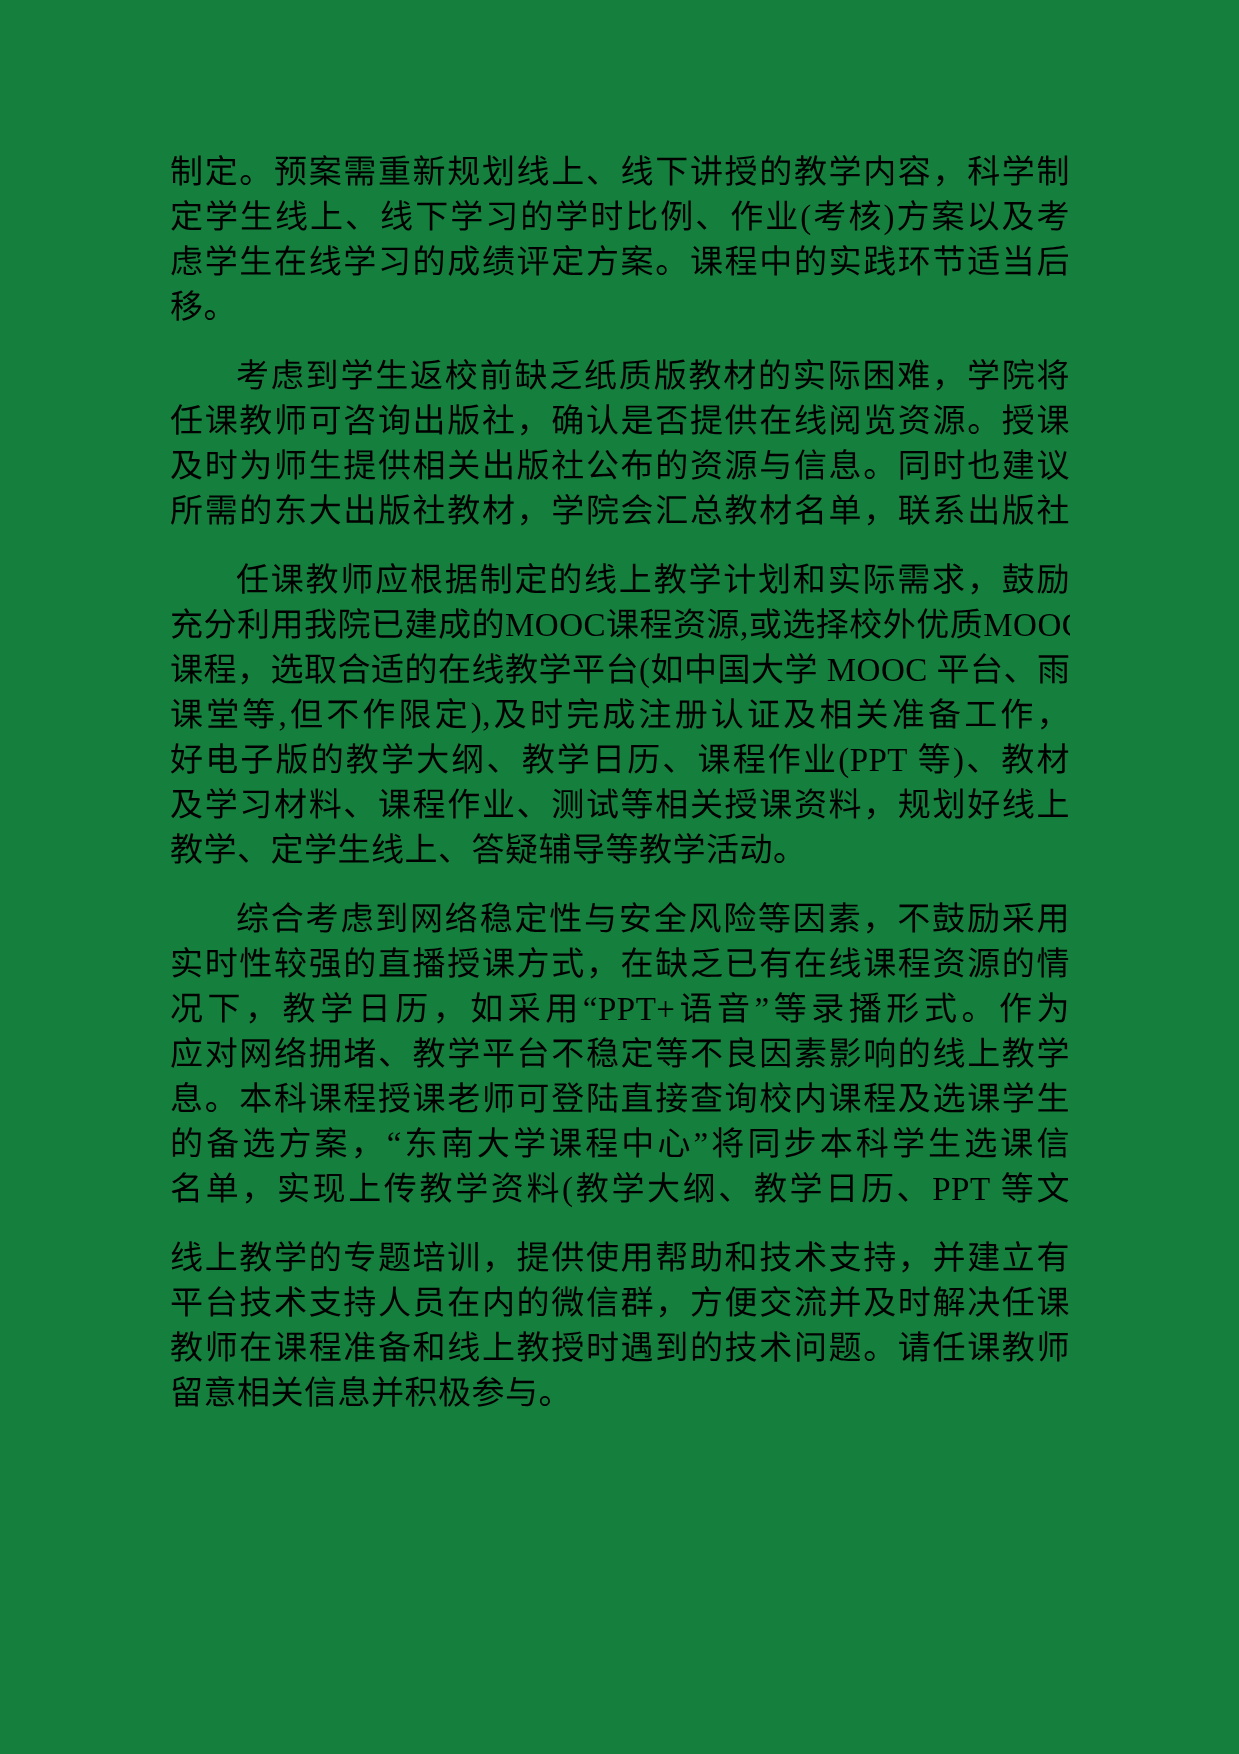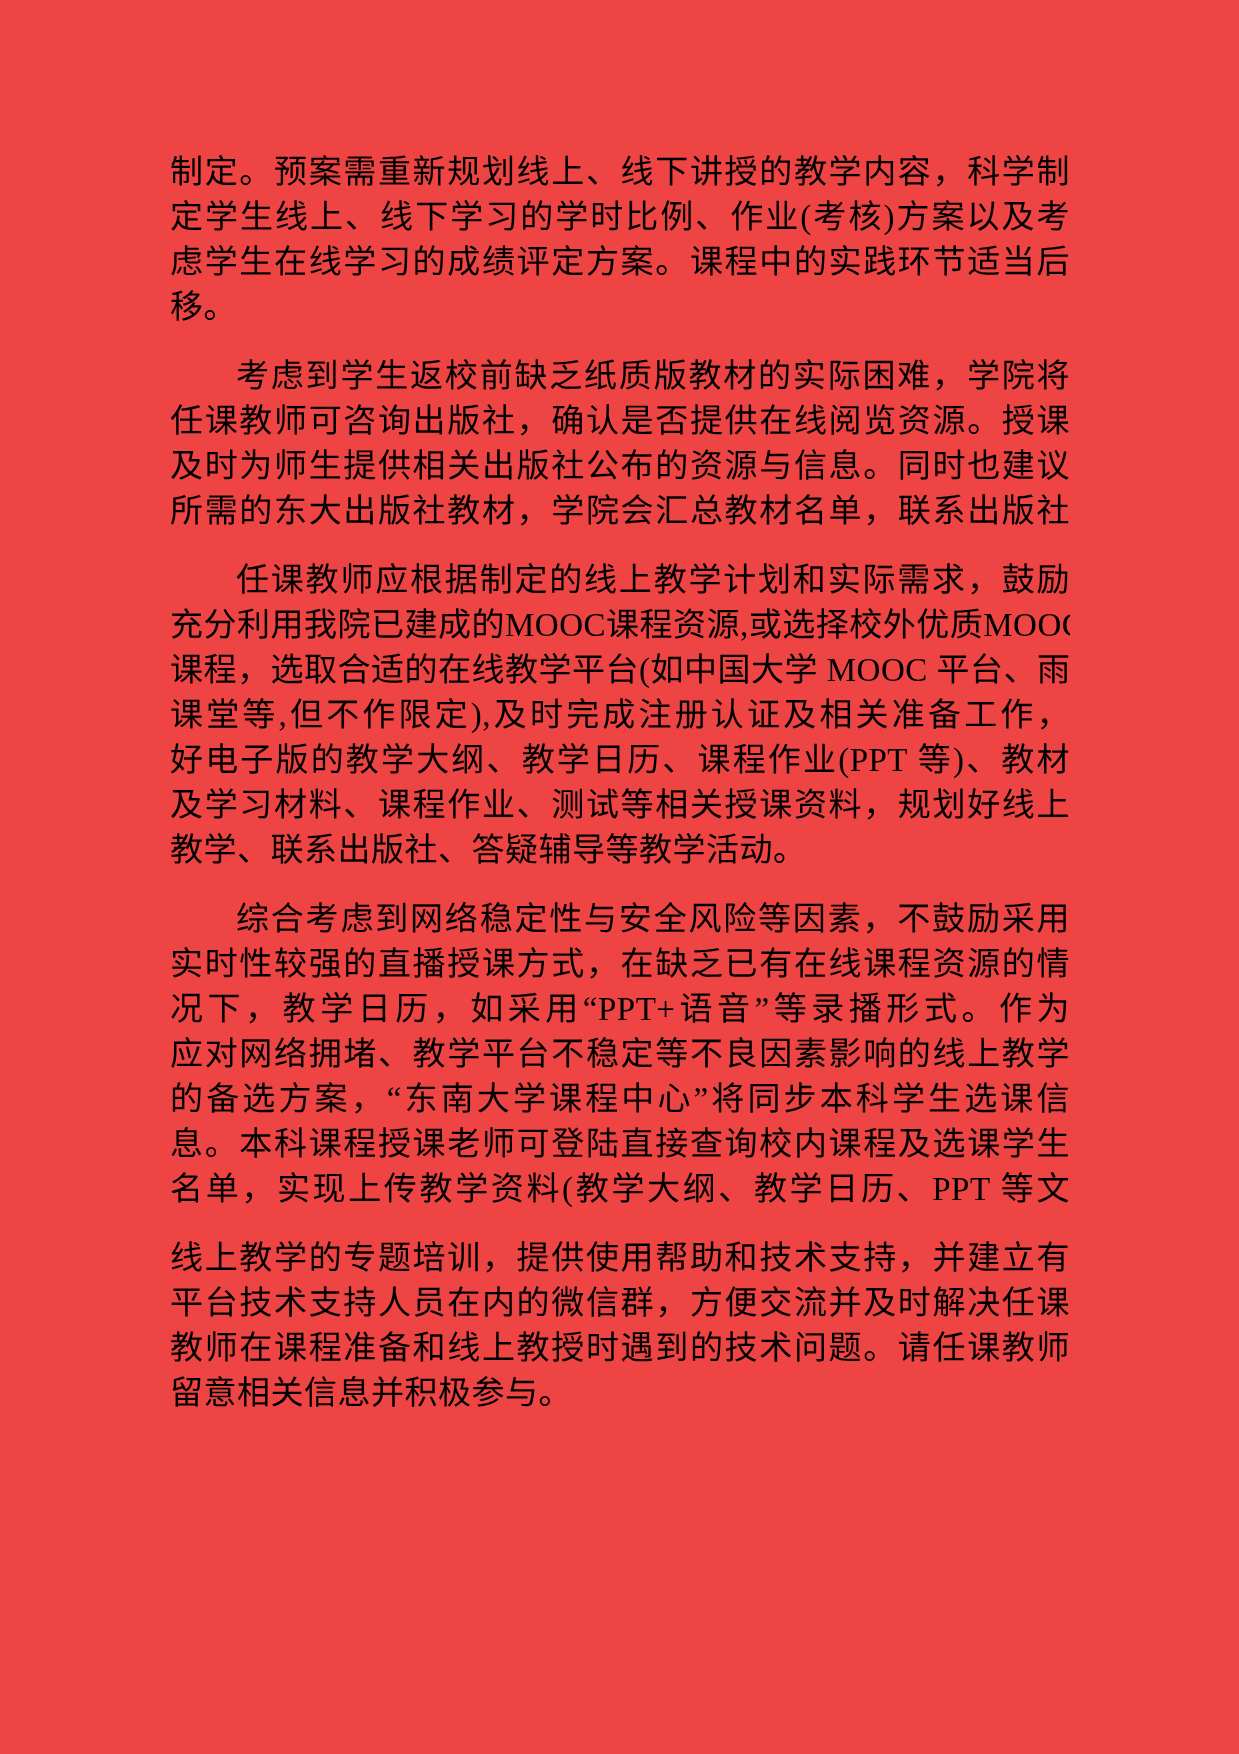--- a/index.html
+++ b/index.html
@@ -8,21 +8,21 @@
     width: 1239px;
     height: 1754px;
     position: relative;
     overflow: hidden;
     font-family: "Liberation Serif", "DejaVu Serif", serif;
     color: #000000;
   }
   .page {
     position: absolute;
     inset: 0;
-    background: #ef4444;
+    background: #15803d;
   }
   .doc-body {
     position: absolute;
     left: 170px;
     top: 150px;
     width: 900px;
   }
   .paragraph { margin-bottom: 24px; }
   .line {
     font-size: 33px;
@@ -57,29 +57,29 @@
         <div class="line">及时为师生提供相关出版社公布的资源与信息。同时也建议</div>
         <div class="line">所需的东大出版社教材，学院会汇总教材名单，联系出版社</div>
       </div>
       <div class="paragraph">
         <div class="line indent">任课教师应根据制定的线上教学计划和实际需求，鼓励</div>
         <div class="line">充分利用我院已建成的MOOC课程资源,或选择校外优质MOOC</div>
         <div class="line">课程，选取合适的在线教学平台(如中国大学 MOOC 平台、雨</div>
         <div class="line">课堂等,但不作限定),及时完成注册认证及相关准备工作，</div>
         <div class="line">好电子版的教学大纲、教学日历、课程作业(PPT 等)、教材</div>
         <div class="line">及学习材料、课程作业、测试等相关授课资料，规划好线上</div>
-        <div class="line last">教学、联系出版社、答疑辅导等教学活动。</div>
+        <div class="line last">教学、定学生线上、答疑辅导等教学活动。</div>
       </div>
       <div class="paragraph">
         <div class="line indent">综合考虑到网络稳定性与安全风险等因素，不鼓励采用</div>
         <div class="line">实时性较强的直播授课方式，在缺乏已有在线课程资源的情</div>
         <div class="line">况下，教学日历，如采用“PPT+语音”等录播形式。作为</div>
         <div class="line">应对网络拥堵、教学平台不稳定等不良因素影响的线上教学</div>
+        <div class="line">息。本科课程授课老师可登陆直接查询校内课程及选课学生</div>
         <div class="line">的备选方案，“东南大学课程中心”将同步本科学生选课信</div>
-        <div class="line">息。本科课程授课老师可登陆直接查询校内课程及选课学生</div>
         <div class="line">名单，实现上传教学资料(教学大纲、教学日历、PPT 等文</div>
       </div>
       <div class="paragraph">
         <div class="line">线上教学的专题培训，提供使用帮助和技术支持，并建立有</div>
         <div class="line">平台技术支持人员在内的微信群，方便交流并及时解决任课</div>
         <div class="line">教师在课程准备和线上教授时遇到的技术问题。请任课教师</div>
         <div class="line last">留意相关信息并积极参与。</div>
       </div>
     </div>
 </div>

